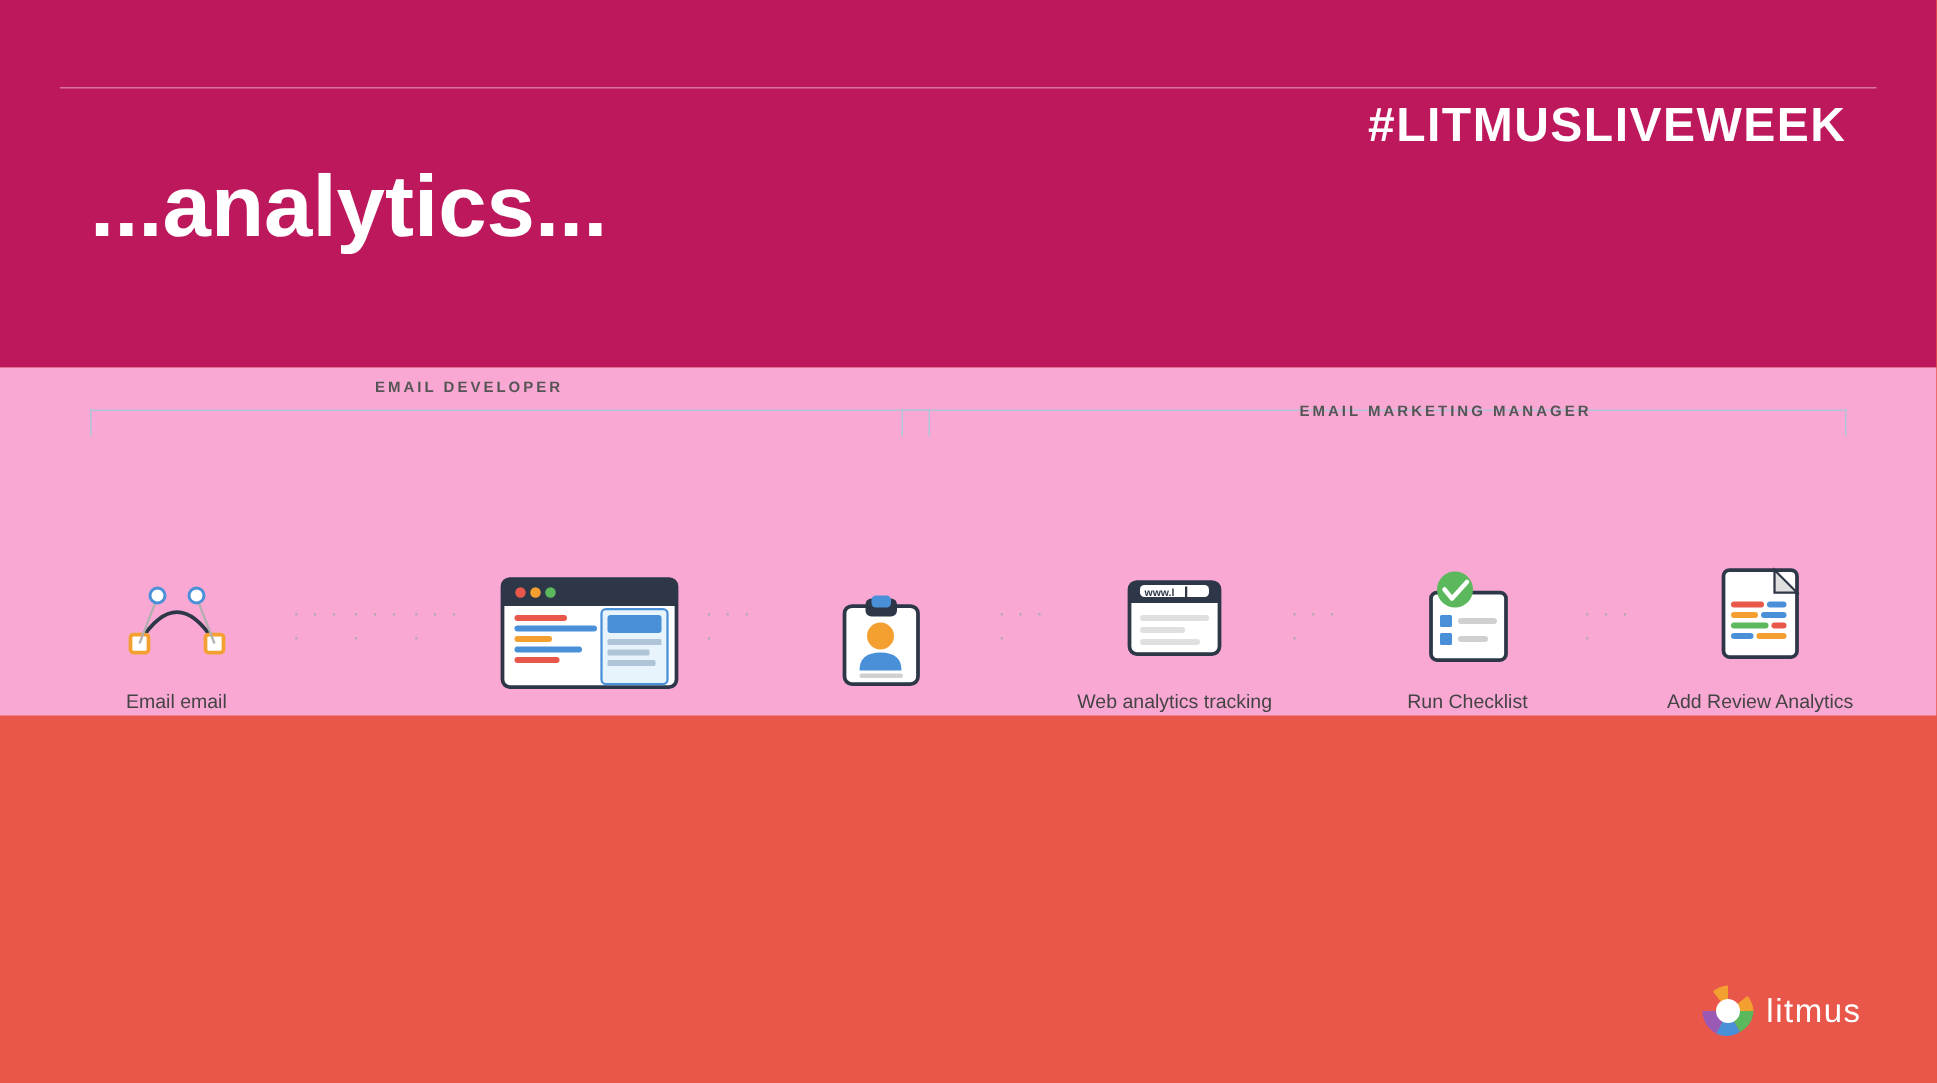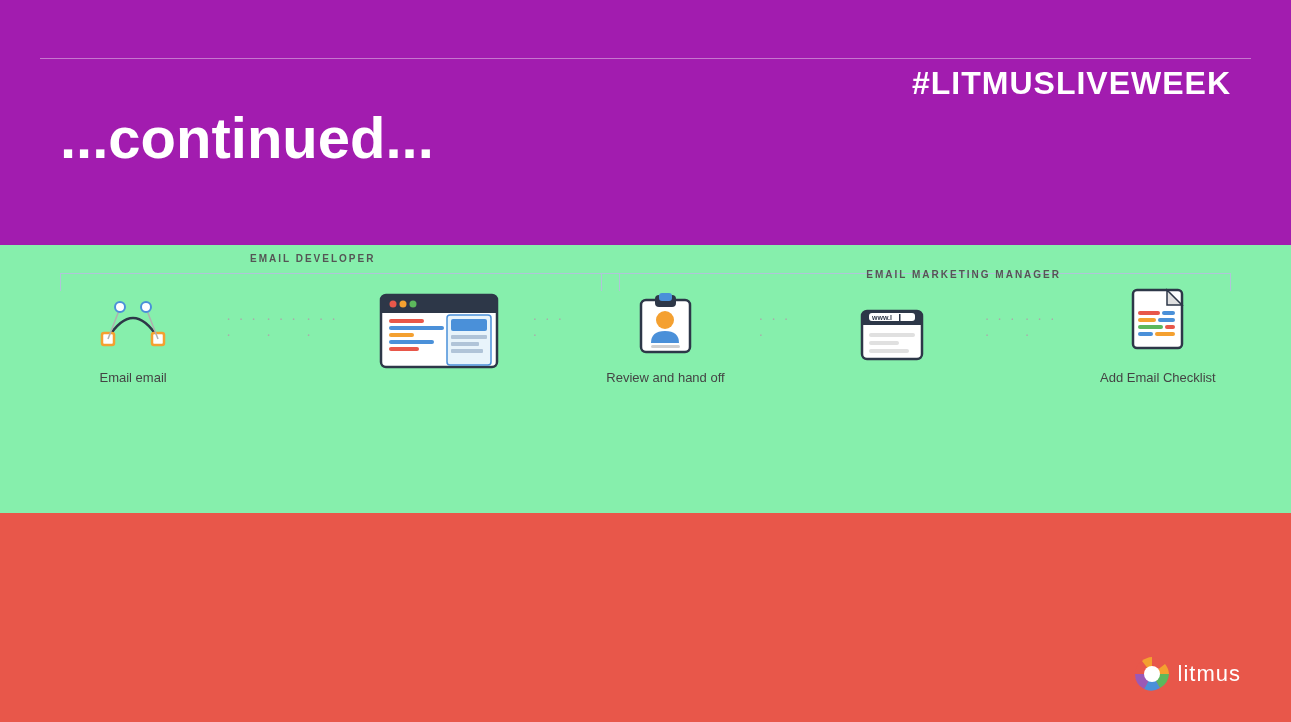--- a/index.html
+++ b/index.html
@@ -5,21 +5,21 @@
     * { margin: 0; padding: 0; box-sizing: border-box; }
     body {
       width: 1291px;
       height: 722px;
       overflow: hidden;
       font-family: 'Arial', sans-serif;
       background: #e8574a;
     }
 
     .top-section {
-      background: #a21caf;
+      background: #be185d;
       height: 245px;
       position: relative;
       display: flex;
       flex-direction: column;
       justify-content: center;
     }
 
     .top-line {
       position: absolute;
       top: 58px;
@@ -41,25 +41,25 @@
 
     .continued-text {
       color: white;
       font-size: 58px;
       font-weight: 900;
       padding-left: 60px;
       margin-top: 30px;
     }
 
     .middle-section {
-      background: #86efac;
-      height: 268px;
+      background: #f9a8d4;
+      height: 232px;
       position: relative;
       display: flex;
-      align-items: flex-start;
+      align-items: flex-end;
       padding: 0 40px;
     }
 
     .bottom-section {
       background: #e8574a;
       height: 316px;
     }
 
     
     .bracket-dev {
@@ -165,21 +165,21 @@
       width: 36px;
       height: 36px;
     }
   </style>
 </head>
 <body>
 
 <div class="top-section">
   <div class="top-line"></div>
   <div class="hashtag">#LITMUSLIVEWEEK</div>
-  <div class="continued-text">...continued...</div>
+  <div class="continued-text">...analytics...</div>
 </div>
 
 <div class="middle-section">
 
   <div class="bracket-dev"></div>
   <div class="bracket-manager"></div>
 
   <div style="position:absolute; top:8px; left:250px; font-size:10px; font-weight:700; letter-spacing:2px; color:#555; text-transform:uppercase;">EMAIL DEVELOPER</div>
   <div style="position:absolute; top:8px; right:230px; font-size:10px; font-weight:700; letter-spacing:2px; color:#555; text-transform:uppercase;margin-top:16px;">EMAIL MARKETING MANAGER</div>
 
@@ -251,21 +251,20 @@
           <rect x="22" y="10" width="21" height="12" rx="4" fill="#2d3748"></rect>
           <rect x="26" y="8" width="13" height="8" rx="3" fill="#4a90d9"></rect>
 
           <circle cx="32" cy="35" r="9" fill="#f4a030"></circle>
 
           <path d="M18 58 Q18 46 32 46 Q46 46 46 58" fill="#4a90d9" stroke="none"></path>
 
           <rect x="18" y="60" width="29" height="3" rx="1.5" fill="#d0d0d0"></rect>
         </svg>
       </div>
-      <div class="step-label">Review and hand off</div>
     </div>
 
     <div class="dot-line"></div>
 
     <div class="step">
       <div class="step-icon">
         <svg width="70" height="65" viewBox="0 0 70 65">
 
           <rect x="5" y="8" width="60" height="48" rx="5" fill="white" stroke="#2d3748" stroke-width="2.5"></rect>
 
@@ -275,24 +274,42 @@
           <rect x="12" y="10" width="46" height="8" rx="3" fill="white"></rect>
           <text x="15" y="17" font-size="7" fill="#2d3748" font-weight="bold">www.l</text>
 
           <rect x="42" y="11" width="1.5" height="7" fill="#2d3748"></rect>
 
           <rect x="12" y="30" width="46" height="4" rx="2" fill="#e0e0e0"></rect>
           <rect x="12" y="38" width="30" height="4" rx="2" fill="#e0e0e0"></rect>
           <rect x="12" y="46" width="40" height="4" rx="2" fill="#e0e0e0"></rect>
         </svg>
       </div>
-    </div>
-
-    <div class="dot-line"></div>
-
+      <div class="step-label">Web analytics tracking</div>
+    </div>
+
+    <div class="dot-line"></div>
+
+    <div class="step">
+      <div class="step-icon">
+        <svg width="65" height="65" viewBox="0 0 65 65">
+
+          <rect x="8" y="15" width="50" height="45" rx="4" fill="white" stroke="#2d3748" stroke-width="2.5"></rect>
+
+          <circle cx="24" cy="13" r="12" fill="#5cb85c"></circle>
+          <polyline points="17,13 22,19 32,8" stroke="white" stroke-width="3" fill="none" stroke-linecap="round" stroke-linejoin="round"></polyline>
+
+          <rect x="14" y="30" width="8" height="8" rx="1" fill="#4a90d9"></rect>
+          <rect x="26" y="32" width="26" height="4" rx="2" fill="#d0d0d0"></rect>
+          <rect x="14" y="42" width="8" height="8" rx="1" fill="#4a90d9"></rect>
+          <rect x="26" y="44" width="20" height="4" rx="2" fill="#d0d0d0"></rect>
+        </svg>
+      </div>
+      <div class="step-label">Run Checklist</div>
+    </div>
 
     <div class="dot-line"></div>
 
     <div class="step">
       <div class="step-icon">
         <svg width="65" height="75" viewBox="0 0 65 75">
 
           <rect x="8" y="5" width="49" height="58" rx="4" fill="white" stroke="#2d3748" stroke-width="2.5"></rect>
 
           <polygon points="42,5 57,20 42,20" fill="#e0e0e0" stroke="#2d3748" stroke-width="1.5"></polygon>
@@ -300,21 +317,21 @@
           <rect x="13" y="26" width="22" height="4" rx="2" fill="#e8574a"></rect>
           <rect x="37" y="26" width="13" height="4" rx="2" fill="#4a90d9"></rect>
           <rect x="13" y="33" width="18" height="4" rx="2" fill="#f4a030"></rect>
           <rect x="33" y="33" width="17" height="4" rx="2" fill="#4a90d9"></rect>
           <rect x="13" y="40" width="25" height="4" rx="2" fill="#5cb85c"></rect>
           <rect x="40" y="40" width="10" height="4" rx="2" fill="#e8574a"></rect>
           <rect x="13" y="47" width="15" height="4" rx="2" fill="#4a90d9"></rect>
           <rect x="30" y="47" width="20" height="4" rx="2" fill="#f4a030"></rect>
         </svg>
       </div>
-      <div class="step-label">Add Email Checklist</div>
+      <div class="step-label">Add Review Analytics</div>
     </div>
 
   </div>
 
 </div>
 
 <div class="bottom-section">
 
   <div class="litmus-logo">
 

